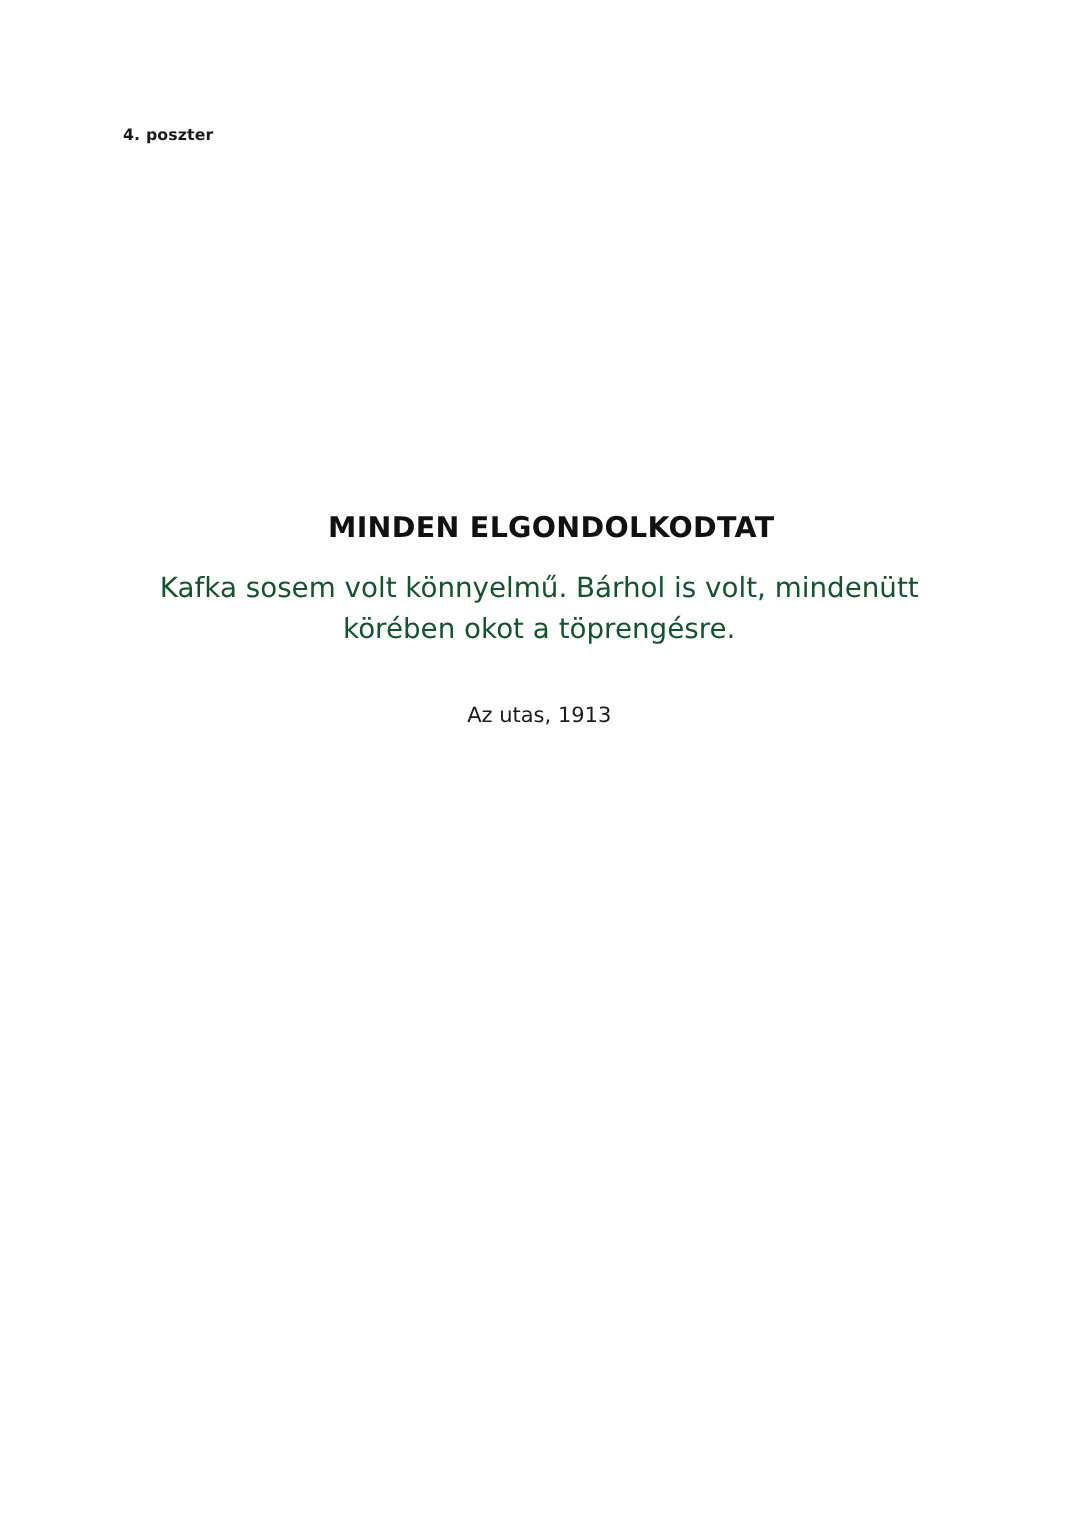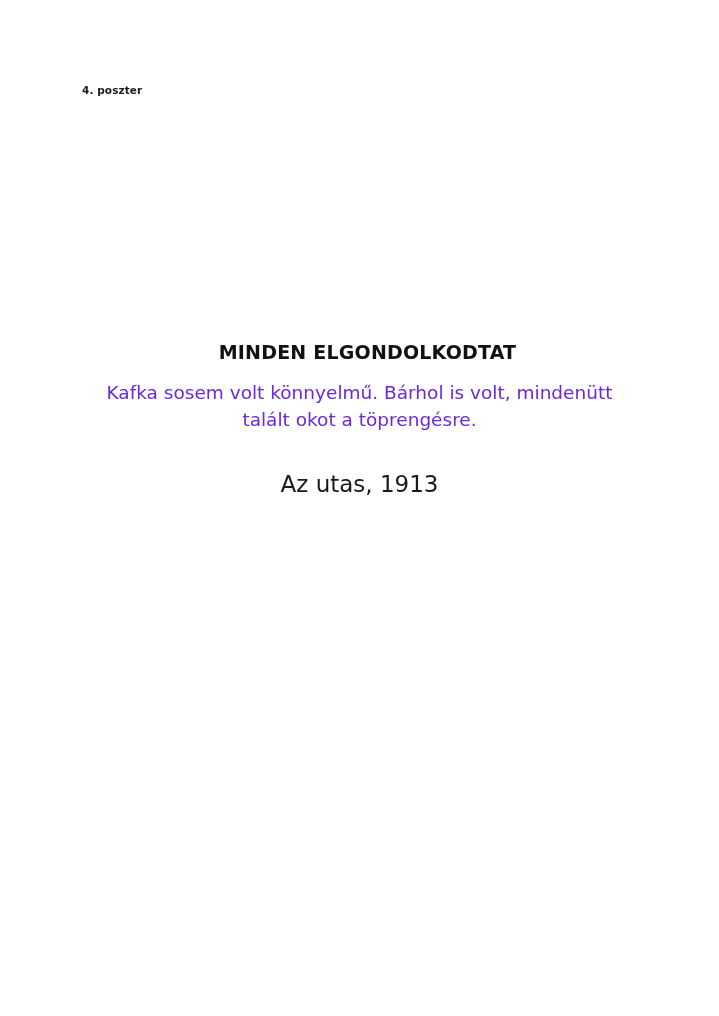--- a/index.html
+++ b/index.html
@@ -44,60 +44,60 @@
     font-weight: bold;
     letter-spacing: 0.2px;
     color: #111111;
     margin: 0 0 14px 16px;
     line-height: 1.3;
   }
   .intro {
     font-family: "DejaVu Sans", sans-serif;
     font-size: 18.5px;
     font-weight: 400;
-    color: #6d28d9;
+    color: #14532d;
     line-height: 1.5;
     margin: 0 auto;
     width: 560px;
   }
   .quote {
     font-family: "DejaVu Sans", sans-serif;
     font-style: italic;
     font-size: 17.5px;
     color: #1a1a1a;
     line-height: 1.62;
     margin: 34px auto 0 auto;
     width: 600px;
   }
   .quote-line {
     display: block;
   }
   .attribution {
     font-family: "DejaVu Sans", sans-serif;
-    font-size: 23px;
+    font-size: 14px;
     font-style: normal;
     color: #1a1a1a;
     margin-top: 19px;
     line-height: 1.4;
   }
 </style>
 </head>
 <body>
 
 <div class="page">
 
   <div class="header-label">4. poszter</div>
 
   <div class="content">
 
     <h1 class="poster-title">MINDEN ELGONDOLKODTAT</h1>
 
     <div class="intro">
       <span class="quote-line">Kafka sosem volt könnyelmű. Bárhol is volt, mindenütt</span>
-      <span class="quote-line">talált okot a töprengésre.</span>
+      <span class="quote-line">körében okot a töprengésre.</span>
     </div>
 
     <div class="quote">
       <div class="attribution">Az utas, 1913</div>
     </div>
 
   </div>
 </div>
 
 </body></html>

